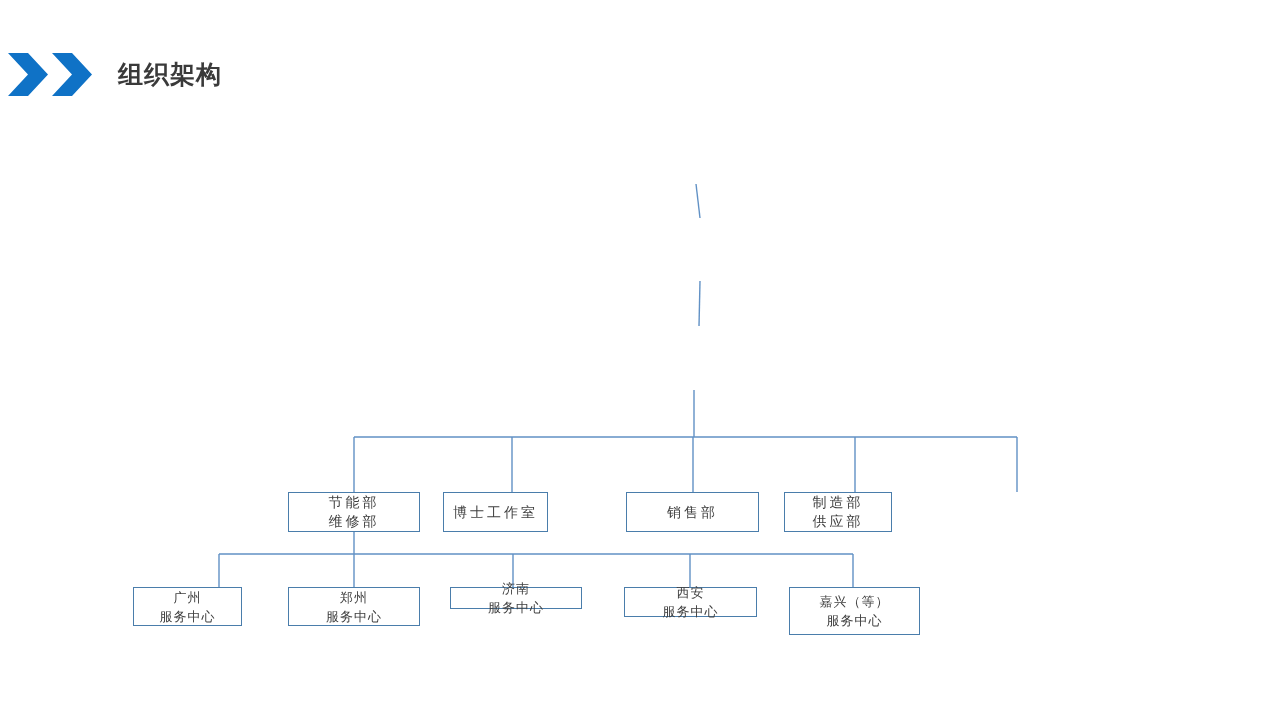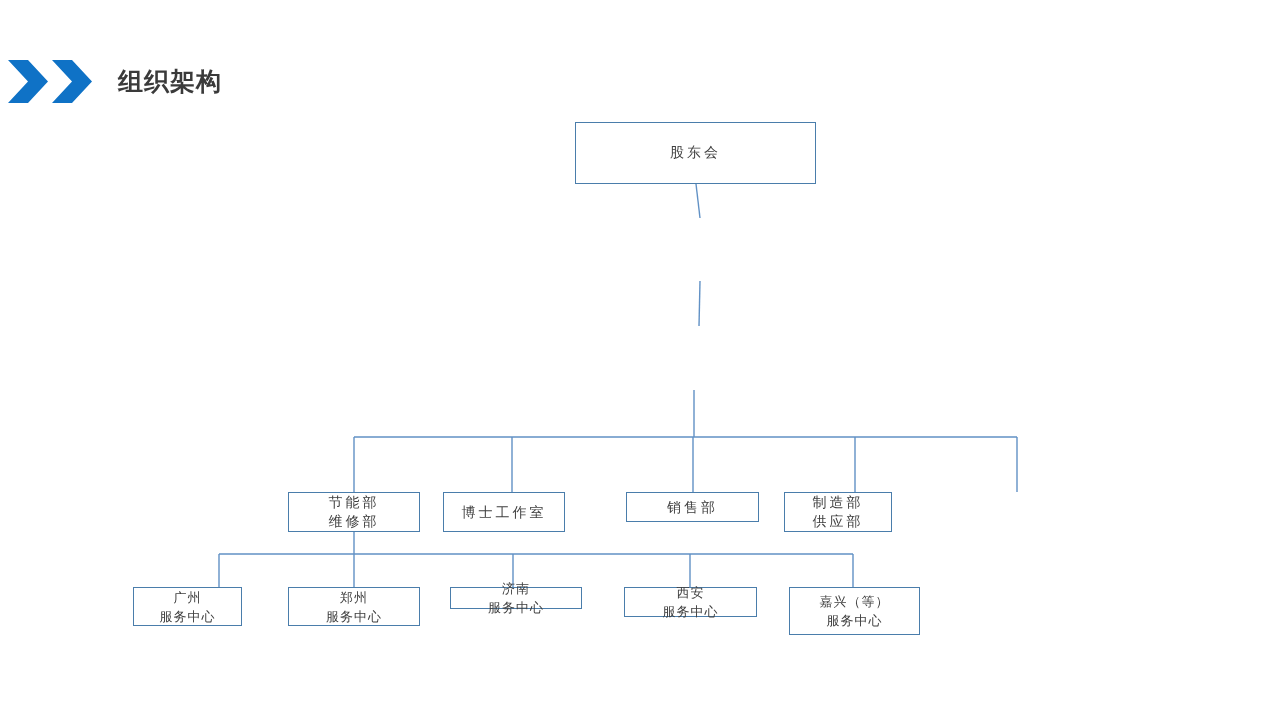--- a/index.html
+++ b/index.html
@@ -5,21 +5,21 @@
   html,body{margin:0;padding:0;}
   body{
     width:1280px;height:720px;
     background:var(--background,#ffffff);
     font-family:"Liberation Sans","DejaVu Sans",sans-serif;
     overflow:hidden;
   }
   .slide{position:relative;width:1280px;height:720px;background:var(--background,#ffffff);}
 
   
-  .title-row{position:absolute;left:8px;top:60px;display:flex;align-items:center;}
+  .title-row{position:absolute;left:8px;top:53px;display:flex;align-items:center;}
   .chevrons{display:flex;align-items:center;}
   .chev{
     display:inline-block;width:40px;height:43px;margin-right:4px;
     background:var(--accent-blue,#0f72c6);
     clip-path:polygon(0 0,50% 0,100% 50%,50% 100%,0 100%,50% 50%);
   }
   .title{
     margin:0 0 0 22px;
     font-size:25px;font-weight:bold;letter-spacing:1px;
     color:var(--title-text,#3a3a3a);
@@ -70,35 +70,32 @@
     <line x1="1017" y1="437" x2="1017" y2="492"></line>
     <line x1="354" y1="532" x2="354" y2="554"></line>
     <line x1="219" y1="554" x2="853" y2="554"></line>
     <line x1="219" y1="554" x2="219" y2="587"></line>
     <line x1="354" y1="554" x2="354" y2="587"></line>
     <line x1="513" y1="554" x2="513" y2="587"></line>
     <line x1="690" y1="554" x2="690" y2="587"></line>
     <line x1="853" y1="554" x2="853" y2="587"></line>
   </svg>
 
-  <div class="node lvl-top" style="left:575px;top:122px;width:241px;height:62px">
-    <span class="line">股东会</span>
-  </div>
 
 
 
   <div class="node lvl-dept" style="left:288px;top:492px;width:132px;height:40px">
     <span class="line">节能部</span>
     <span class="line">维修部</span>
   </div>
-  <div class="node lvl-dept" style="left:443px;top:492px;width:122px;height:40px">
+  <div class="node lvl-dept" style="left:443px;top:492px;width:105px;height:40px">
     <span class="line">博士工作室</span>
 
   </div>
-  <div class="node lvl-dept" style="left:626px;top:492px;width:133px;height:30px">
+  <div class="node lvl-dept" style="left:626px;top:492px;width:133px;height:40px">
     <span class="line">销售部</span>
 
   </div>
   <div class="node lvl-dept" style="left:784px;top:492px;width:108px;height:40px">
     <span class="line">制造部</span>
     <span class="line">供应部</span>
   </div>
 
   <div class="node lvl-svc" style="left:133px;top:587px;width:109px;height:39px">
     <span class="line">广州</span>

